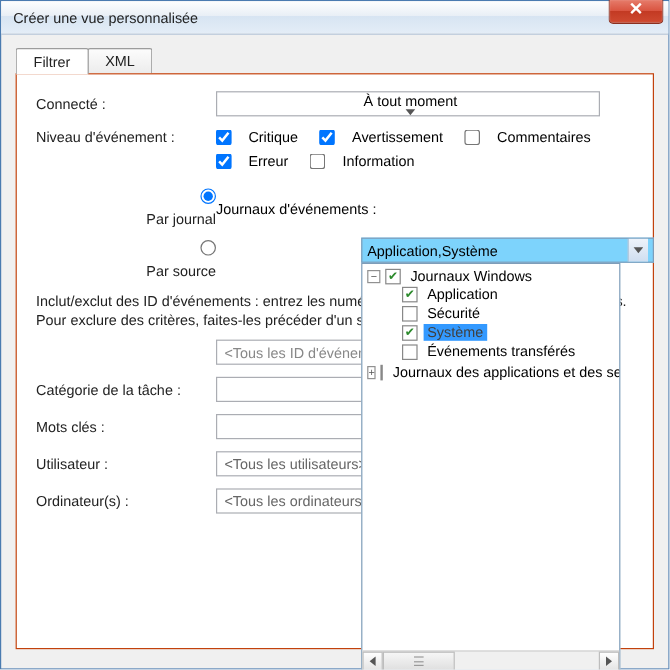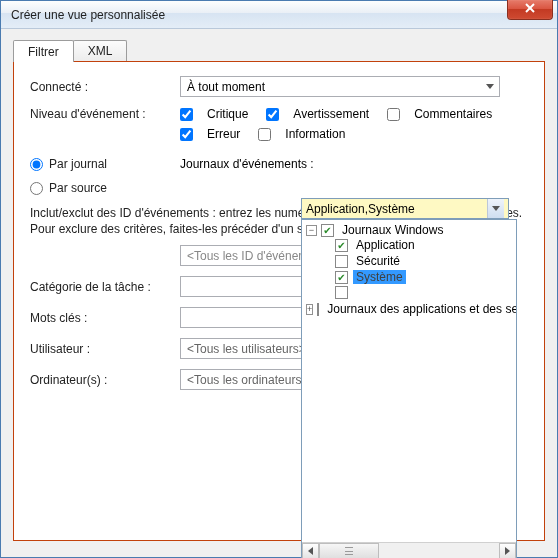--- a/index.html
+++ b/index.html
@@ -63,50 +63,51 @@
   min-height: 480px;
 }
 
 .row { display: flex; align-items: center; margin-bottom: 10px; }
 .label-col { width: 150px; color: #222; }
 .field-col { flex: 1; }
 .combo {
   width: 320px; height: 21px; border: 1px solid #abadb3;
   display: flex; align-items: center; background: #fff;
   padding: 0 2px 0 6px;
+  flex-direction: column;
 }
 .combo .combo-text { flex: 1; }
 .combo .combo-arrow {
   width: 15px; height: 15px;
   display: flex; align-items: center; justify-content: center;
 }
 
 .chk-line { display: flex; gap: 18px; margin-bottom: 6px; }
 .chk { display: flex; align-items: center; gap: 14px; }
 .chk input { width: 13px; height: 13px; margin: 0; }
 
-.radio { display: flex; align-items: flex-end; gap: 6px; }
+.radio { display: flex; align-items: flex-end; gap: 6px; flex-direction: column; }
 .radio input { margin: 0; }
 
 .note { color: #222; margin: 10px 0 8px; line-height: 1.35; }
 
 .textbox {
   border: 1px solid #abadb3; background: #fff;
   height: 21px; padding: 2px 6px; color: #666;
   width: 320px; display: flex; align-items: center;
 }
 .textbox.readonly { color: #888; }
 .shortbox { width: 150px; }
 
 .journals-combo {
   position: absolute;
   left: 300px; top: 169px;
-  width: 208px; height: 21px;
+  width: 244px; height: 21px;
   border: 1px solid #7e9db9;
-  background: #fef9c3;
+  background: #7dd3fc;
   display: flex; align-items: center;
   padding: 0 4px 0 4px;
   z-index: 10;
 }
 .journals-combo .ctext { flex:1; overflow:hidden; white-space:nowrap; }
 .journals-combo .carrow {
   width: 17px; height: 19px;
   border-left: 1px solid #bcc7d8;
   background: linear-gradient(to bottom,#eef3fa,#cfdef0);
   display: flex; align-items:center; justify-content:center;
@@ -341,20 +342,21 @@
                   <div class="node">
                 <span class="expander blank"></span>
                 <span class="tchk checked"></span>
                 <span class="nlabel selected">Système</span>
               </div>
                 </li>
               <li>
                   <div class="node">
                 <span class="expander blank"></span>
                 <span class="tchk"></span>
+                <span class="nlabel">Événements transférés</span>
               </div>
                 </li>
             </ul>
           </li>
           <li>
             <div class="node">
               <span class="expander">+</span>
               <span class="tchk"></span>
               <span class="nlabel">Journaux des applications et des services</span>
             </div>

